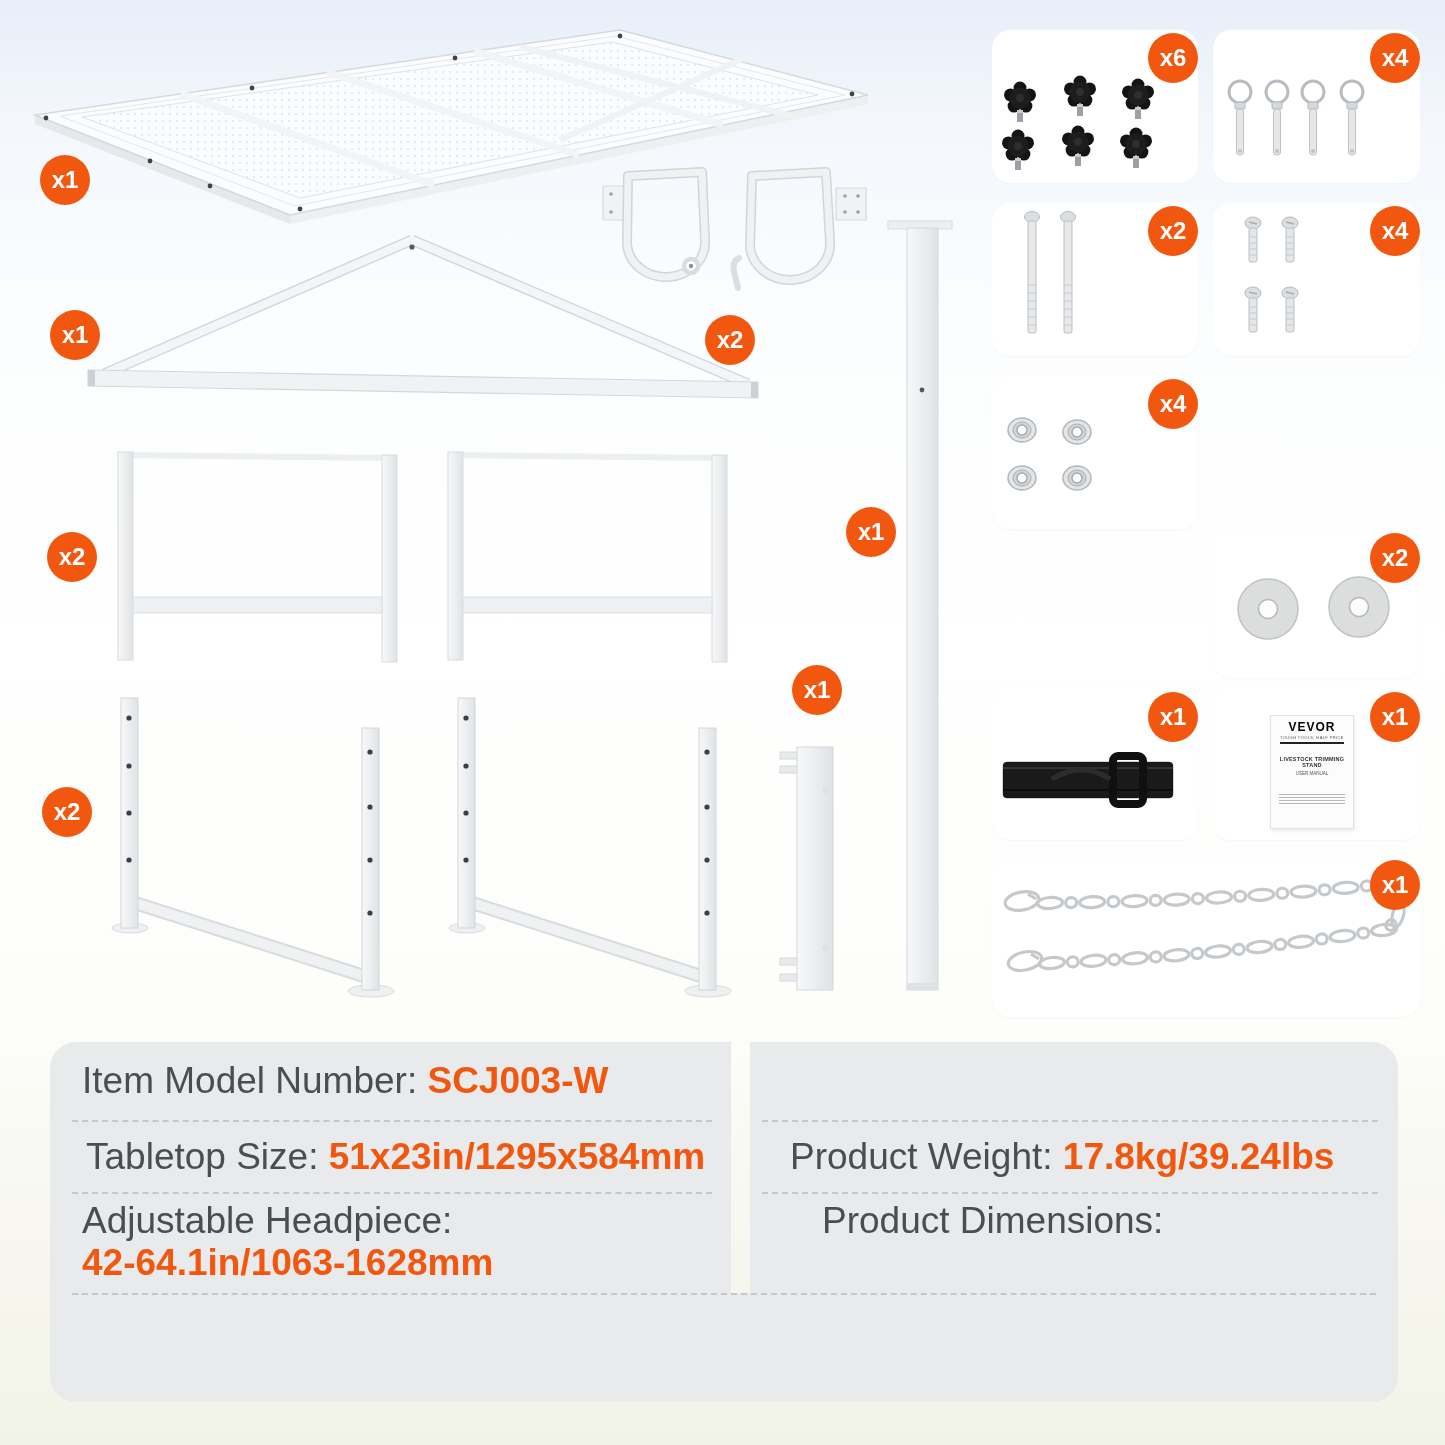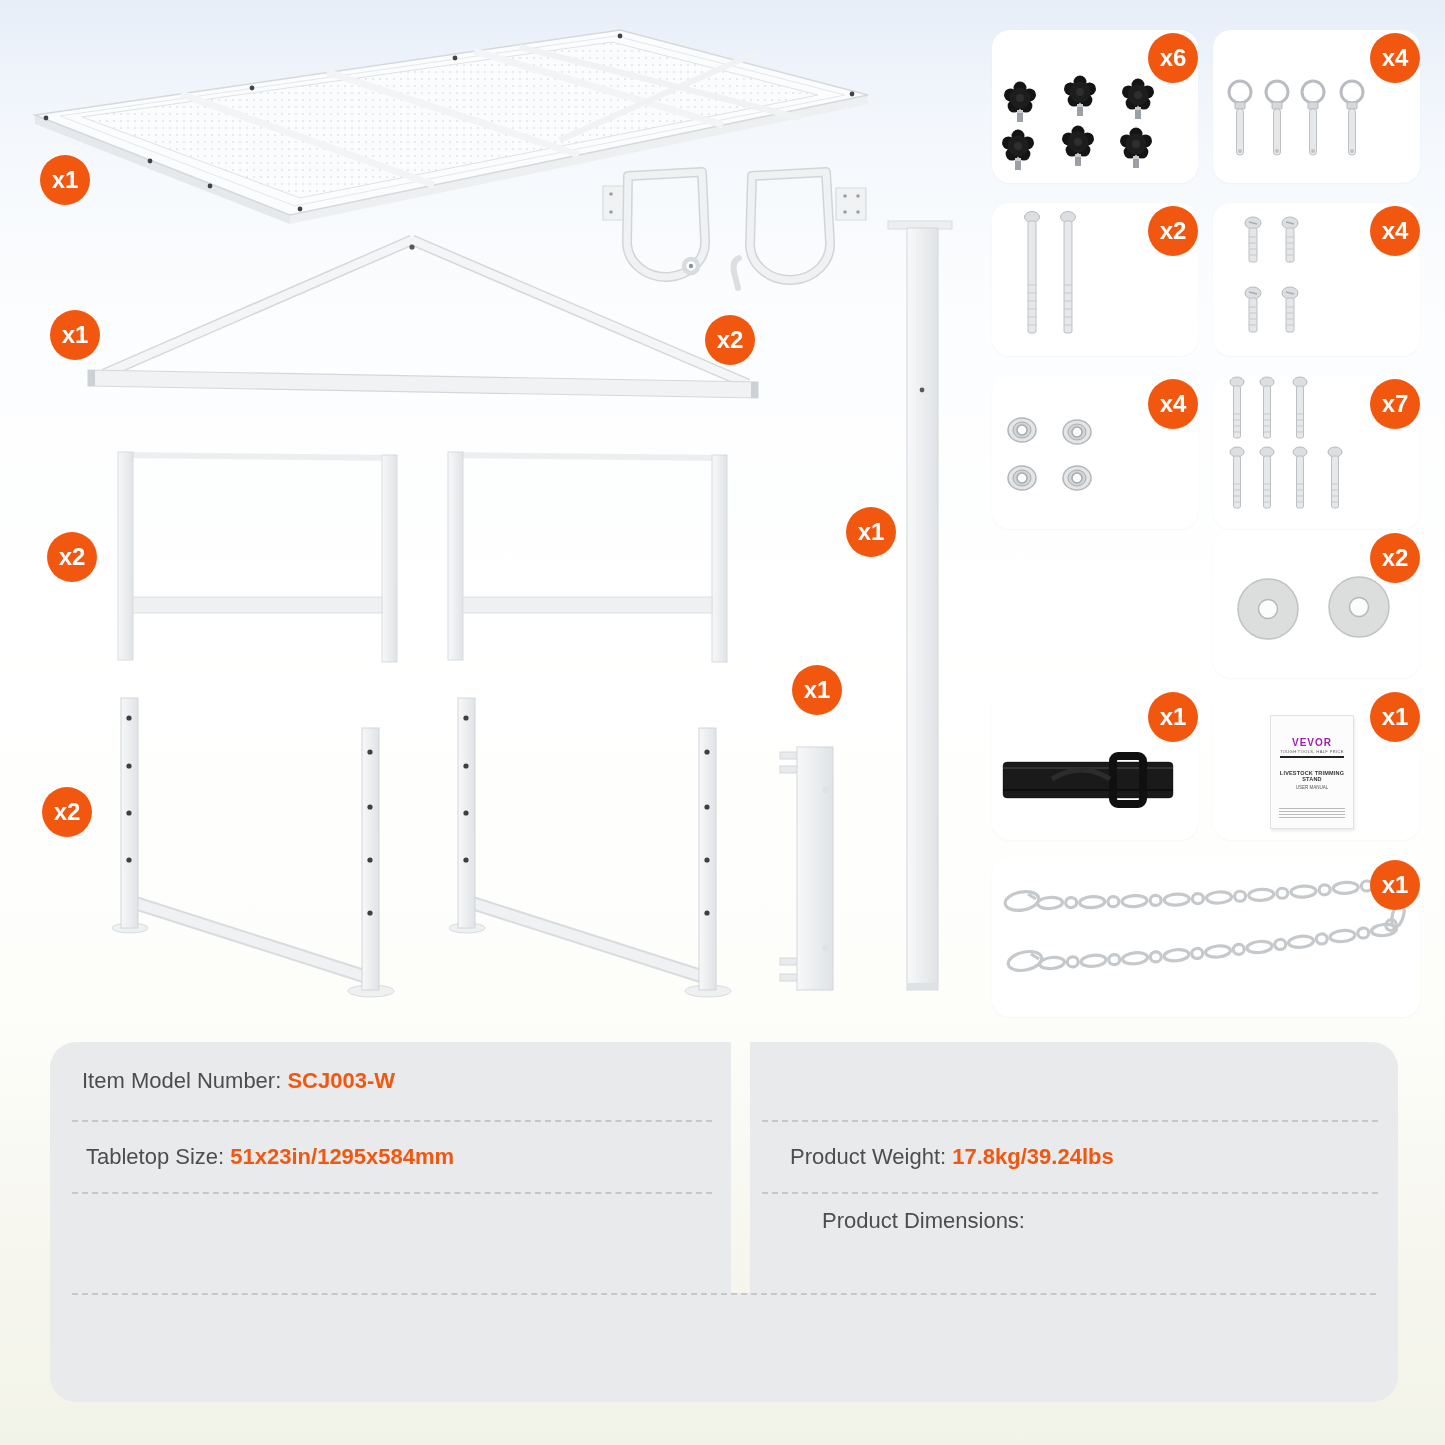--- a/index.html
+++ b/index.html
@@ -20,28 +20,28 @@
   }
   .panel svg{position:absolute;left:0;top:0;}
   .panel .badge{right:0px;top:3px;}
   
   .chain-link{fill:none;stroke:#c6c9cc;stroke-width:3.2;}
   
   .manual-page{
     position:absolute;left:57px;top:26px;width:82px;height:112px;background:#fcfcfc;
     border:1px solid #e2e2e2;box-shadow:1px 2px 3px rgba(0,0,0,.08);text-align:center;color:#222;
   }
-  .manual-brand{font-size:10px;font-weight:700;letter-spacing:1px;margin-top:21px;color:#a21caf;}
+  .manual-brand{font-size:12px;font-weight:700;letter-spacing:1px;margin-top:4px;color:#000000;}
   .manual-tagline{font-size:4px;color:#555;letter-spacing:.4px;border-bottom:2px solid #222;margin:1px 9px 0 9px;padding-bottom:2px;}
   .manual-doc-title{font-size:5.5px;font-weight:700;color:#333;margin-top:12px;letter-spacing:.2px;}
   .manual-doc-sub{font-size:4.5px;color:#555;margin-top:3px;}
   .manual-lines{height:12px;margin:18px 8px 0 8px;
     background:repeating-linear-gradient(180deg,#b9b9b9 0 1px,transparent 1px 3px);}
   
-  .spec-table{position:absolute;left:50px;top:1042px;width:1348px;height:360px;font-size:22px;}
+  .spec-table{position:absolute;left:50px;top:1042px;width:1348px;height:360px;font-size:37px;}
   .blk{position:absolute;background:#e9eaeb;}
   .blk-tl{left:0;top:0;width:681px;height:251px;border-radius:26px 0 0 0;}
   .blk-tr{left:700px;top:0;width:648px;height:251px;border-radius:0 26px 0 0;}
   .blk-b{left:0;top:251px;width:1348px;height:109px;border-radius:0 0 26px 26px;}
   .dash{position:absolute;height:0;border-top:2px dashed #c6c7c8;}
   .spec{position:absolute;white-space:nowrap;}
   .spec.one-line{height:56px;line-height:56px;}
   .spec.two-line{line-height:42px;}
   .lbl{color:#4c4d4f;}
   .val{color:var(--orange,#f2570f);font-weight:700;}
@@ -283,32 +283,20 @@
   <div class="panel" style="left:992px;top:376px;width:206px;height:153px">
     <svg width="206" height="153">
       <use href="#nut" x="30" y="54"></use>
         <use href="#nut" x="85" y="56"></use>
       <use href="#nut" x="30" y="102"></use>
         <use href="#nut" x="85" y="102"></use>
     </svg>
     <div class="badge">x4</div>
   </div>
 
-  <div class="panel" style="left:1213px;top:376px;width:207px;height:153px">
-    <svg width="207" height="153">
-      <use href="#bolt-med" x="24" y="4"></use>
-        <use href="#bolt-med" x="54" y="4"></use>
-        <use href="#bolt-med" x="87" y="4"></use>
-      <use href="#bolt-med" x="24" y="74"></use>
-        <use href="#bolt-med" x="54" y="74"></use>
-        <use href="#bolt-med" x="87" y="74"></use>
-        <use href="#bolt-med" x="122" y="74"></use>
-    </svg>
-    <div class="badge">x7</div>
-  </div>
 
 
   <div class="panel" style="left:1213px;top:530px;width:207px;height:148px">
     <svg width="207" height="148">
       <use href="#washer" x="55" y="79"></use>
         <use href="#washer" x="146" y="77"></use>
     </svg>
     <div class="badge">x2</div>
   </div>
 
@@ -398,19 +386,23 @@
       <span class="lbl">Item Model Number: </span><span class="val">SCJ003-W</span>
     </div>
 
     <div class="spec one-line" style="left:36px;top:87px">
       <span class="lbl">Tabletop Size: </span><span class="val">51x23in/1295x584mm</span>
     </div>
     <div class="spec one-line" style="left:740px;top:87px">
       <span class="lbl">Product Weight: </span><span class="val">17.8kg/39.24lbs</span>
     </div>
 
+    <div class="spec two-line" style="left:32px;top:158px">
+      <div class="lbl">Adjustable Headpiece:</div>
+      <div class="val">42-64.1in/1063-1628mm</div>
+    </div>
     <div class="spec two-line" style="left:772px;top:158px">
       <div class="lbl">Product Dimensions:</div>
     </div>
 
   </div>
 
 </div>
 
 </body></html>

